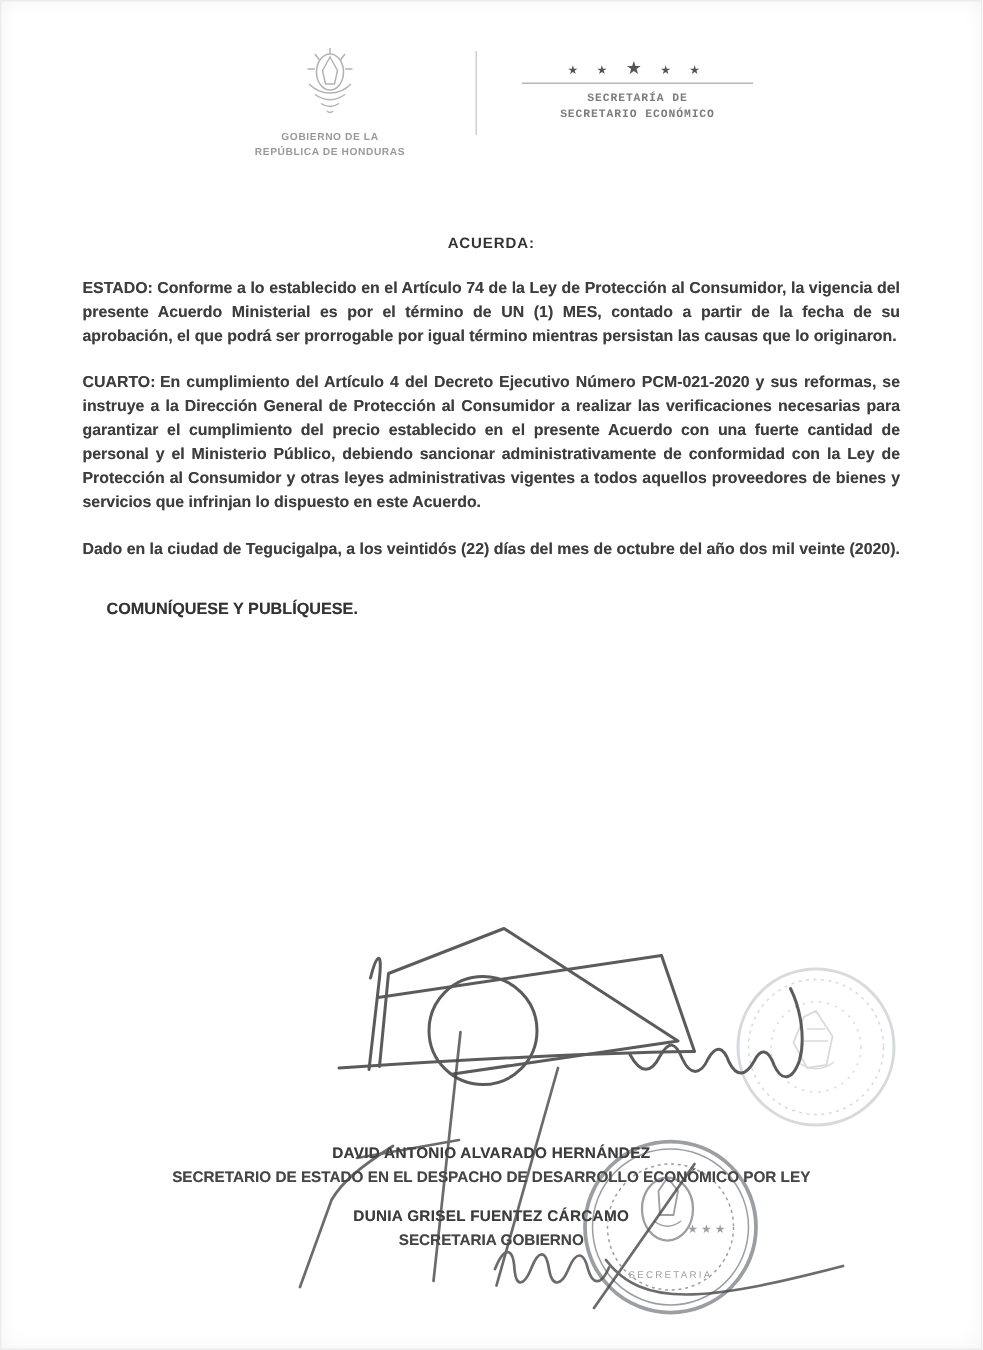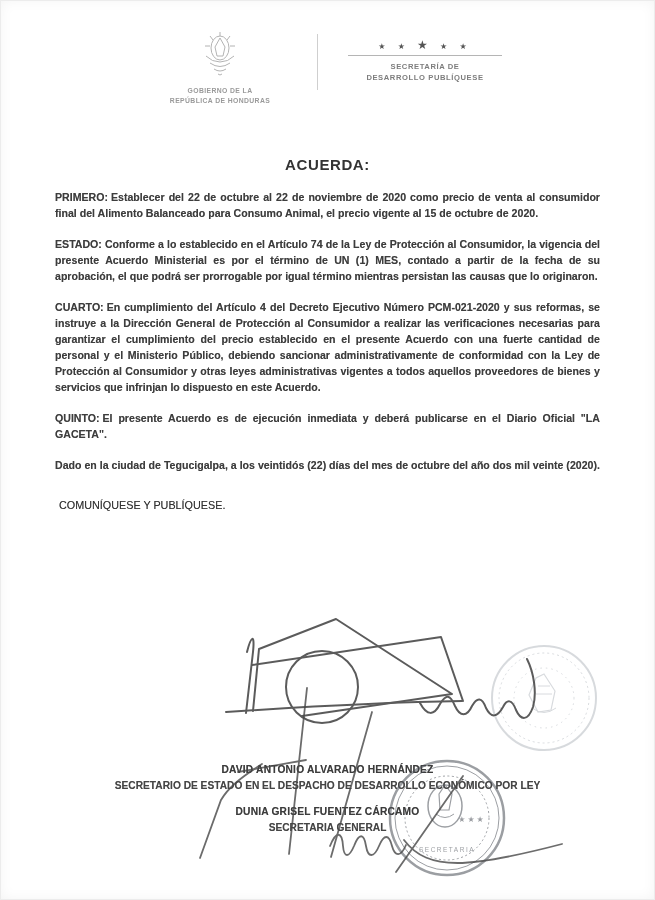--- a/index.html
+++ b/index.html
@@ -18,36 +18,36 @@
     padding-top:30px;gap:22px;
     filter:blur(.2px);
   }
   .gov-block{width:150px;text-align:center;color:#8a8a8a;}
   .gov-block .caption{font-size:6.8px;font-weight:700;letter-spacing:.4px;line-height:1.5;color:#9a9a9a;}
   .vdiv{width:1px;height:56px;background:#cfcfcf;margin-top:4px;}
   .sec-block{width:170px;text-align:center;color:#7d7d7d;padding-top:8px;}
   .stars{font-size:8px;letter-spacing:5px;color:#555;white-space:nowrap;}
   .stars .big{font-size:12px;}
   .rule{height:1px;background:#b5b5b5;margin:3px 8px 5px;}
-  .sec-block .t{font-size:7.6px;font-weight:700;letter-spacing:.6px;line-height:1.5;}
+  .sec-block .t{font-size:7.6px;font-weight:700;letter-spacing:.6px;line-height:1.5;font-family:Liberation Mono, monospace;}
   
   main{padding:0 55px;filter:blur(.22px);}
   h1.acuerda{
-    text-align:center;font-size:15px;font-weight:700;
+    text-align:center;font-size:10px;font-weight:700;
     letter-spacing:.6px;margin:50px 0 16px;color:#333;
   }
   p.art{
     font-size:10.6px;line-height:16px;margin:0 0 15px;
     text-align:justify;font-weight:600;color:#3d3d3d;
     text-shadow:0 0 .4px rgba(40,40,40,.45);
   }
   p.art b{font-weight:800;margin-right:3px;}
   p.art b:empty{display:none;margin:0;}
   p.comu{
-    font-size:10.8px;font-weight:400;margin:26px 4px 0;color:#333;
+    font-size:10.8px;font-weight:700;margin:26px 16px 0;color:#333;
     text-shadow:0 0 .4px rgba(40,40,40,.5);
   }
   
   .nameblock{
     position:absolute;left:0;width:100%;text-align:center;z-index:1;
     filter:blur(.2px);
   }
   .nb1{top:762px;}
   .nb2{top:804px;}
   .nameblock .nm{font-size:10.2px;font-weight:800;color:#3c3c3c;letter-spacing:.2px;line-height:16px;text-shadow:0 0 .4px rgba(40,40,40,.5);}
@@ -73,49 +73,47 @@
       <div class="caption">
         <div>GOBIERNO DE LA</div>
         <div>REPÚBLICA DE HONDURAS</div>
       </div>
     </div>
     <div class="vdiv"></div>
     <div class="sec-block">
       <div class="stars"><span>★ ★</span> <span class="big">★</span> <span>★ ★</span></div>
       <div class="rule"></div>
       <div class="t">SECRETARÍA DE</div>
-      <div class="t">DESARROLLO PUBLÍQUESE</div>
+      <div class="t">SECRETARIO ECONÓMICO</div>
     </div>
   </div>
 
   <main>
     <h1 class="acuerda">ACUERDA:</h1>
 
-    <p class="art"><b>PRIMERO:</b><span>Establecer del 22 de octubre al 22 de noviembre de 2020 como precio de venta al consumidor final del Alimento Balanceado para Consumo Animal, el precio vigente al 15 de octubre de 2020.</span></p>
 
 
 
     <p class="art"><b>ESTADO:</b><span>Conforme a lo establecido en el Artículo 74 de la Ley de Protección al Consumidor, la vigencia del presente Acuerdo Ministerial es por el término de UN (1) MES, contado a partir de la fecha de su aprobación, el que podrá ser prorrogable por igual término mientras persistan las causas que lo originaron.</span></p>
 
     <p class="art"><b>CUARTO:</b><span>En cumplimiento del Artículo 4 del Decreto Ejecutivo Número PCM-021-2020 y sus reformas, se instruye a la Dirección General de Protección al Consumidor a realizar las verificaciones necesarias para garantizar el cumplimiento del precio establecido en el presente Acuerdo con una fuerte cantidad de personal y el Ministerio Público, debiendo sancionar administrativamente de conformidad con la Ley de Protección al Consumidor y otras leyes administrativas vigentes a todos aquellos proveedores de bienes y servicios que infrinjan lo dispuesto en este Acuerdo.</span></p>
 
-    <p class="art"><b>QUINTO:</b><span>El presente Acuerdo es de ejecución inmediata y deberá publicarse en el Diario Oficial "LA GACETA".</span></p>
 
     <p class="art">Dado en la ciudad de Tegucigalpa, a los veintidós (22) días del mes de octubre del año dos mil veinte (2020).</p>
 
     <p class="comu">COMUNÍQUESE Y PUBLÍQUESE.</p>
   </main>
 
   <div class="nameblock nb1">
     <div class="nm">DAVID ANTONIO ALVARADO HERNÁNDEZ</div>
     <div class="tt">SECRETARIO DE ESTADO EN EL DESPACHO DE DESARROLLO ECONÓMICO POR LEY</div>
   </div>
   <div class="nameblock nb2">
     <div class="nm">DUNIA GRISEL FUENTEZ CÁRCAMO</div>
-    <div class="tt">SECRETARIA GENERAL</div>
+    <div class="tt">SECRETARIA GOBIERNO</div>
   </div>
 
   <svg class="overlay" viewBox="0 0 655 900">
 
     <g opacity="0.30" stroke="#7d8691" fill="none">
       <circle cx="544" cy="698" r="52" stroke-width="2"></circle>
       <circle cx="544" cy="698" r="45" stroke-width="1" stroke-dasharray="2 3"></circle>
       <circle cx="544" cy="698" r="30" stroke-width="1" stroke-dasharray="1.5 4"></circle>
       <path d="M544 674 l11 17 -4 19 -13 2 -9 -17 7 -17 z" stroke-width="1.2"></path>
       <path d="M532 708 q12 9 24 0" stroke-width="1"></path>

